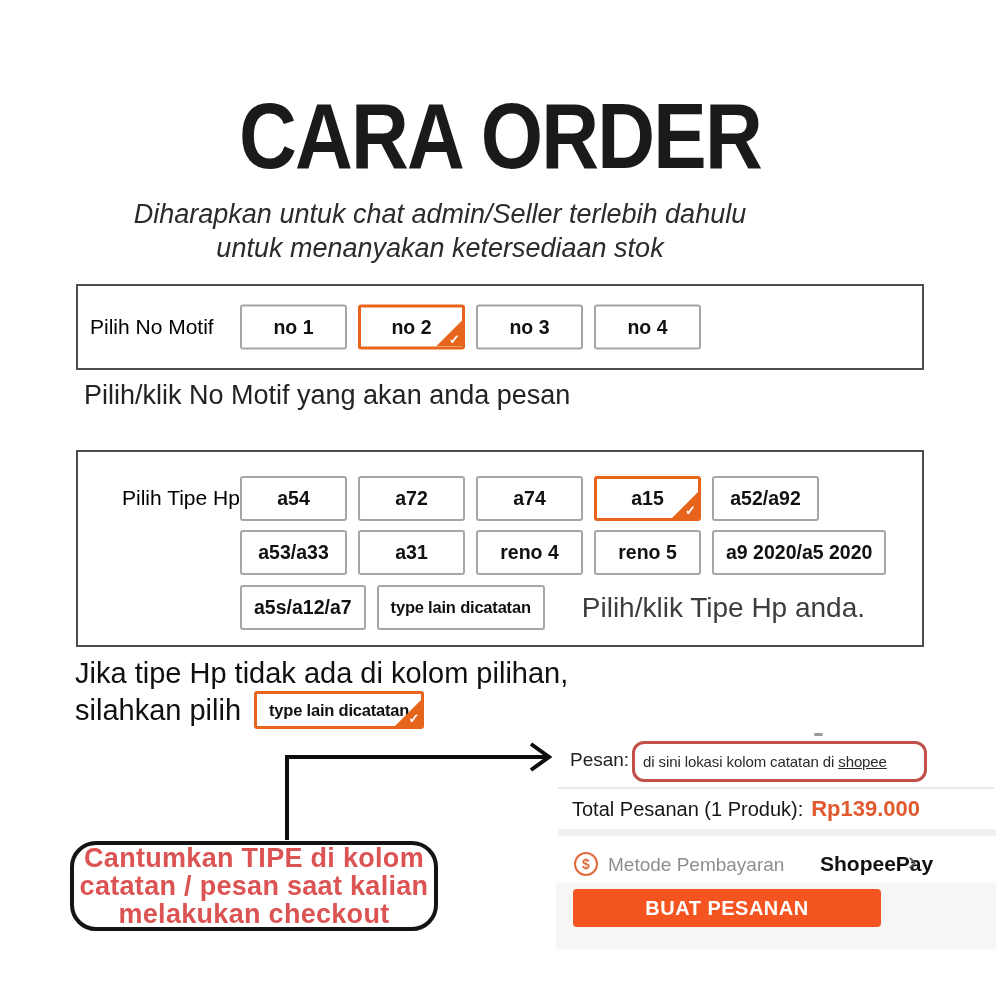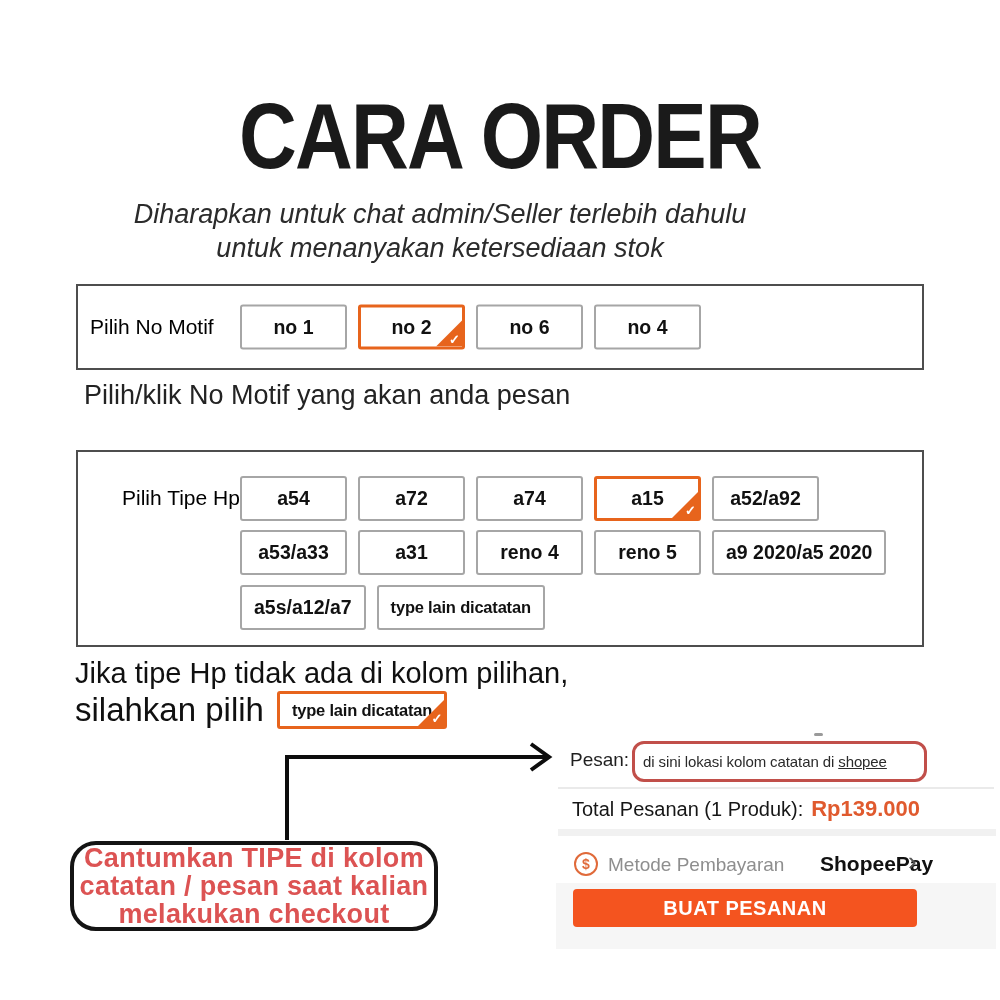--- a/index.html
+++ b/index.html
@@ -43,21 +43,21 @@
   .corner-check{position:absolute;right:2px;bottom:0;color:#fff;font-size:13px;
     font-weight:700;z-index:2;}
   .opt.note-style{font-size:16.5px;letter-spacing:-.2px;}
 
   .caption-motif{position:absolute;left:84px;top:380px;font-size:27px;color:#232323;}
   .inline-caption{font-size:28px;color:#3d3d3d;margin-left:26px;white-space:nowrap;}
 
   
   .hint-line1{position:absolute;left:75px;top:657px;font-size:29px;color:#101010;}
   .hint-line2{position:absolute;left:75px;top:691px;display:flex;align-items:center;gap:13px;}
-  .hint-line2 .hint-text{font-size:33px;color:#101010;}
+  .hint-line2 .hint-text{font-size:29px;color:#101010;}
   .hint-btn{height:38px;min-width:158px;font-size:16px;}
 
   
   .arrow-svg{position:absolute;left:275px;top:740px;}
 
   
   .callout{position:absolute;left:70px;top:841px;width:368px;height:90px;
     border:4px solid #141414;border-radius:26px;background:#fff;
     display:flex;flex-direction:column;align-items:center;justify-content:center;}
   .callout div{font-size:27px;line-height:28px;font-weight:700;color:var(--callout-red);
@@ -75,21 +75,21 @@
   .total-label{position:absolute;left:572px;top:798px;font-size:20px;color:#161616;}
   .total-value{position:absolute;right:80px;top:796px;font-size:22px;font-weight:700;color:var(--price-orange);}
   .sep2{position:absolute;left:558px;top:829px;width:438px;height:7px;background:#f1f1f1;}
   .pay-icon{position:absolute;left:574px;top:852px;width:24px;height:24px;border:2px solid #e06a3a;
     border-radius:50%;color:#e06a3a;font-size:14px;font-weight:700;
     display:flex;align-items:center;justify-content:center;}
   .pay-label{position:absolute;left:608px;top:854px;font-size:19px;color:#8e8e8e;}
   .pay-method{position:absolute;left:820px;top:852px;font-size:21px;font-weight:700;color:#111;}
   .pay-chevron{position:absolute;left:908px;top:846px;font-size:26px;color:#555;}
   .btn-band{position:absolute;left:556px;top:883px;width:440px;height:66px;background:#f6f6f6;}
-  .order-btn{position:absolute;left:573px;top:889px;width:344px;height:38px;
+  .order-btn{position:absolute;left:573px;top:889px;width:308px;height:38px;
     background:var(--button-orange);border-radius:4px;border:none;
     display:flex;align-items:center;justify-content:center;
     color:#fff;font-size:20px;font-weight:700;letter-spacing:.5px;cursor:pointer;}
 </style>
 </head>
 <body>
 
 <div class="canvas">
 
   <div class="title">CARA ORDER</div>
@@ -102,21 +102,21 @@
     <span class="panel-label">Pilih No Motif</span>
     <div class="opt-row">
         <div class="opt">
           <span>no 1</span>
         </div>
         <div class="opt selected">
           <span>no 2</span>
           <span class="corner-check">✓</span>
         </div>
         <div class="opt">
-          <span>no 6</span>
+          <span>no 3</span>
         </div>
         <div class="opt">
           <span>no 4</span>
         </div>
       </div>
   </div>
   <div class="caption-motif">Pilih/klik No Motif yang akan anda pesan</div>
 
   <div class="panel panel-tipe">
     <span class="panel-label">Pilih Tipe Hp</span>
@@ -155,20 +155,21 @@
           <span>a9 2020/a5 2020</span>
         </div>
       </div>
     <div class="opt-row row-3">
         <div class="opt">
           <span>a5s/a12/a7</span>
         </div>
         <div class="opt note-style">
           <span>type lain dicatatan</span>
         </div>
+      <span class="inline-caption">Pilih/klik Tipe Hp anda.</span>
     </div>
   </div>
 
   <div class="hint-line1">Jika tipe Hp tidak ada di kolom pilihan,</div>
   <div class="hint-line2">
     <span class="hint-text">silahkan pilih</span>
     <div class="opt selected note-style hint-btn">
       <span>type lain dicatatan</span>
       <span class="corner-check">✓</span>
     </div>

